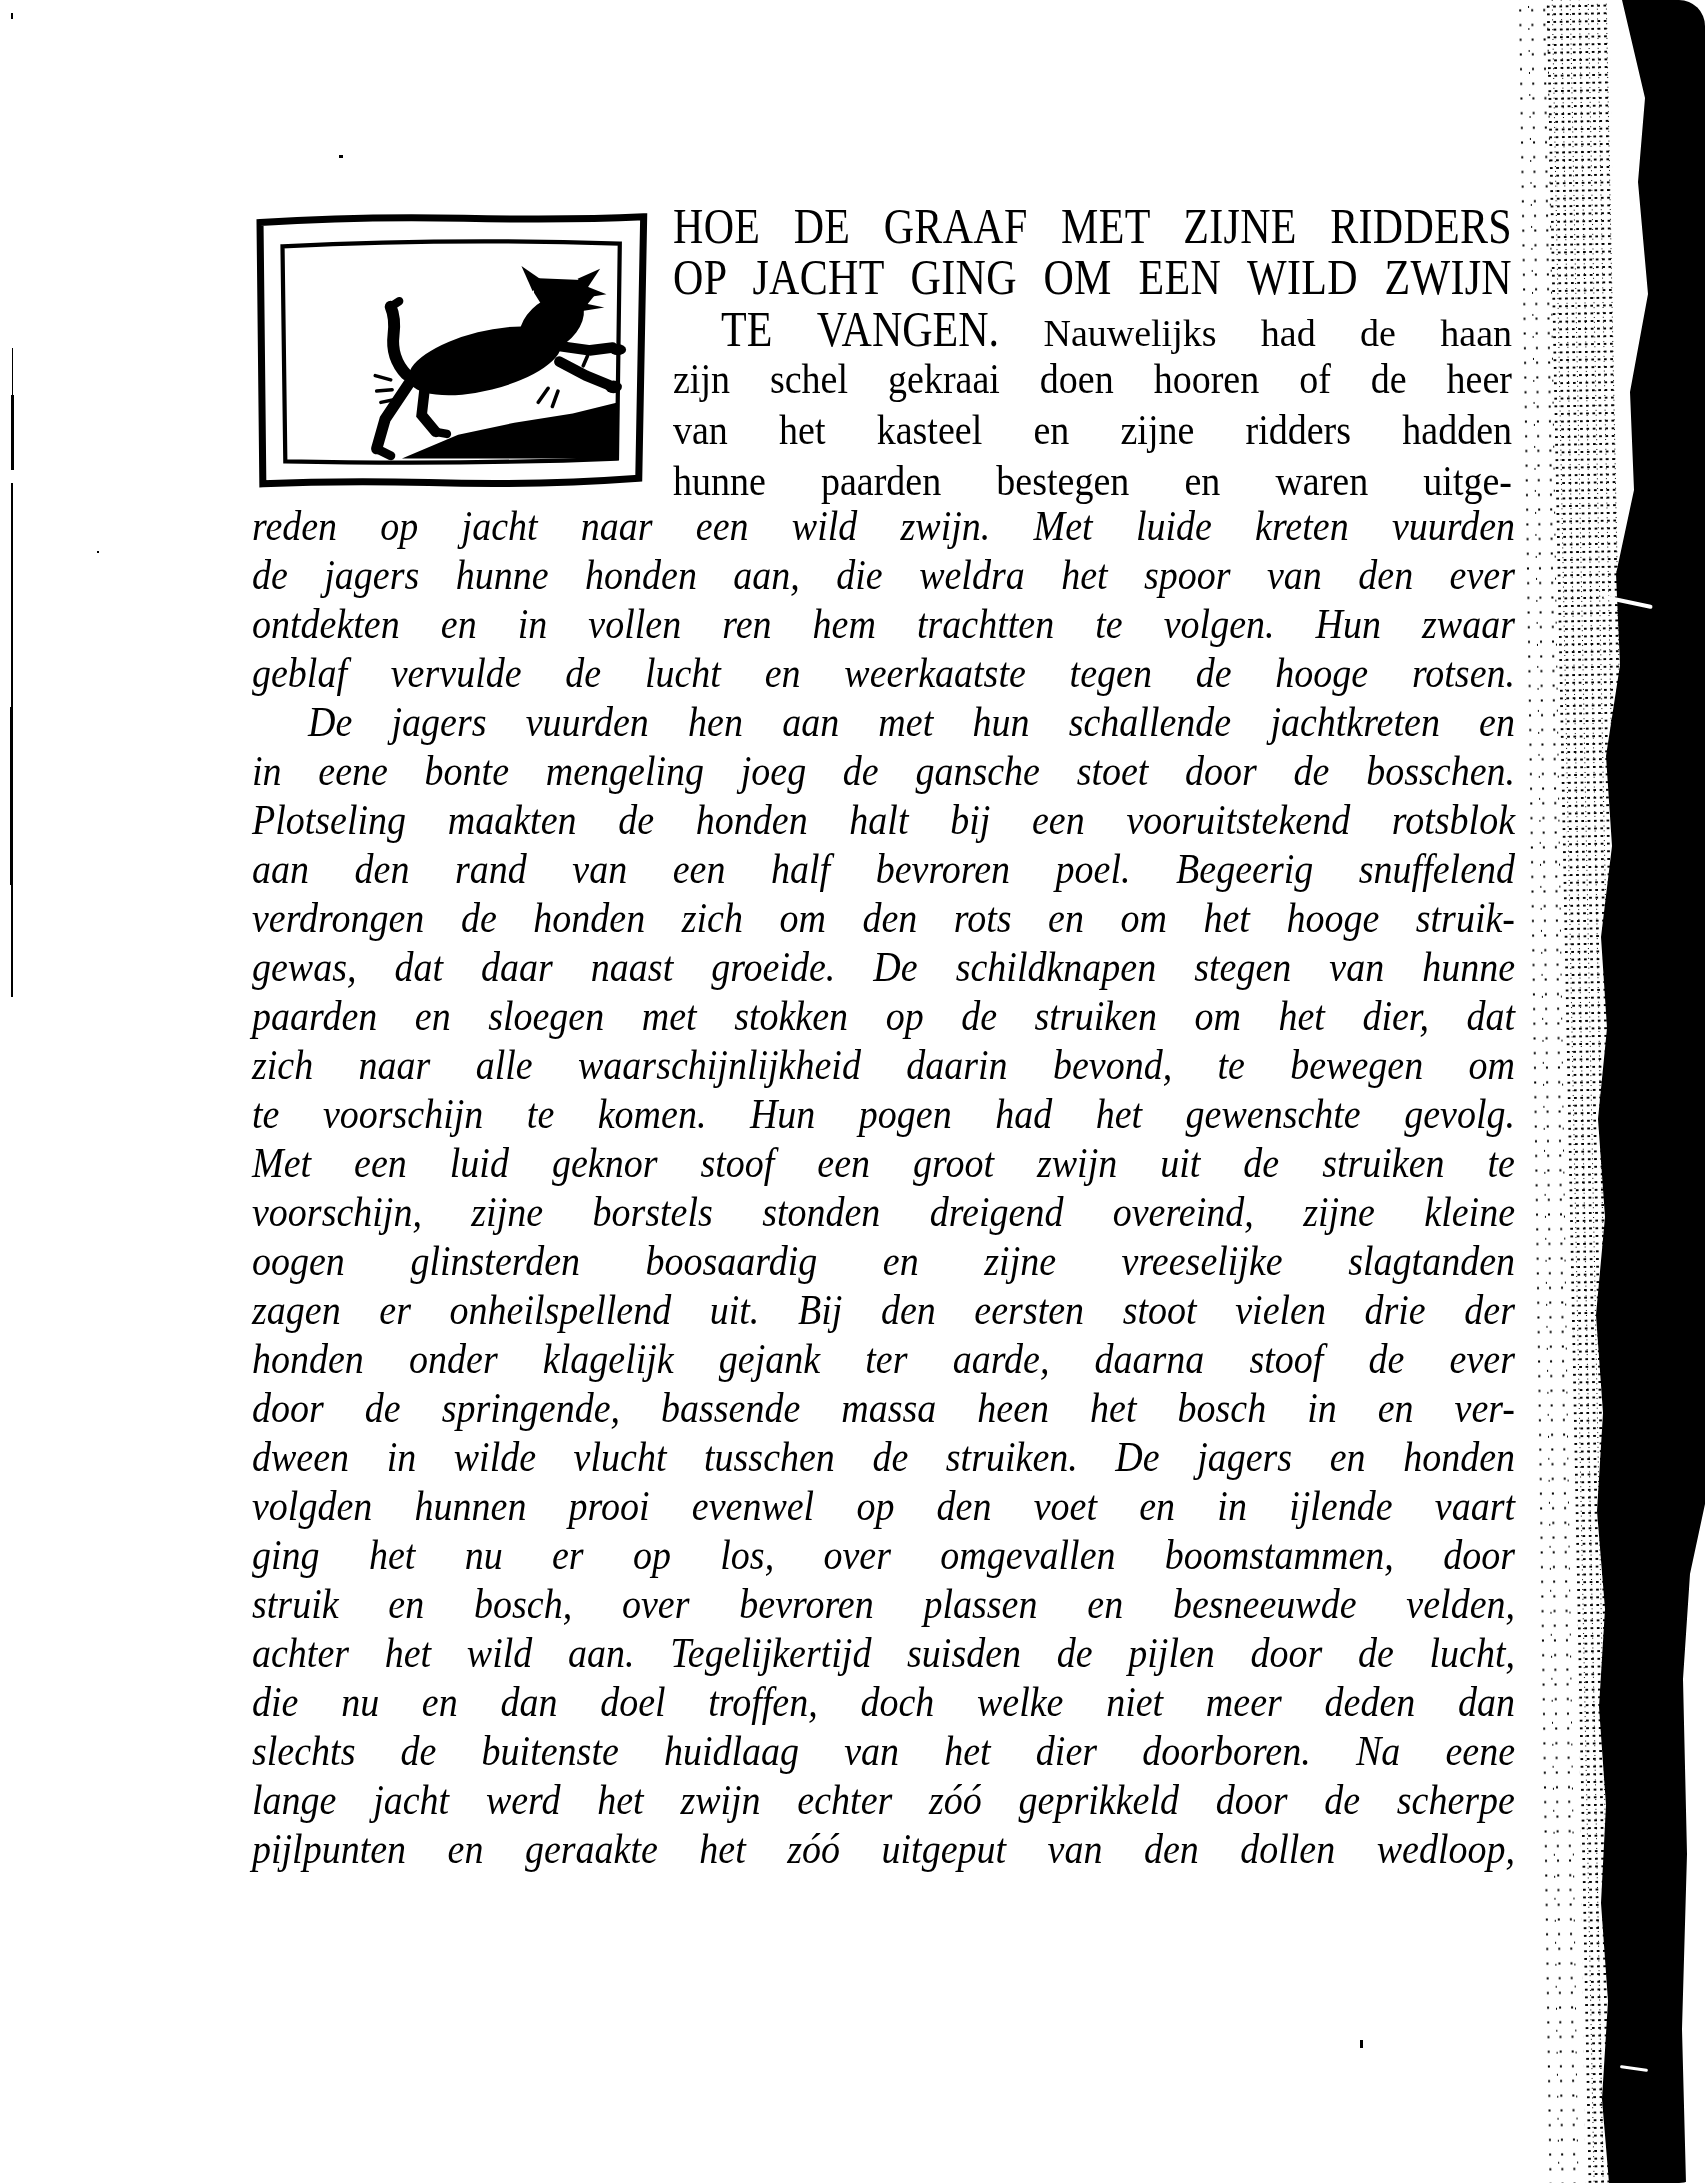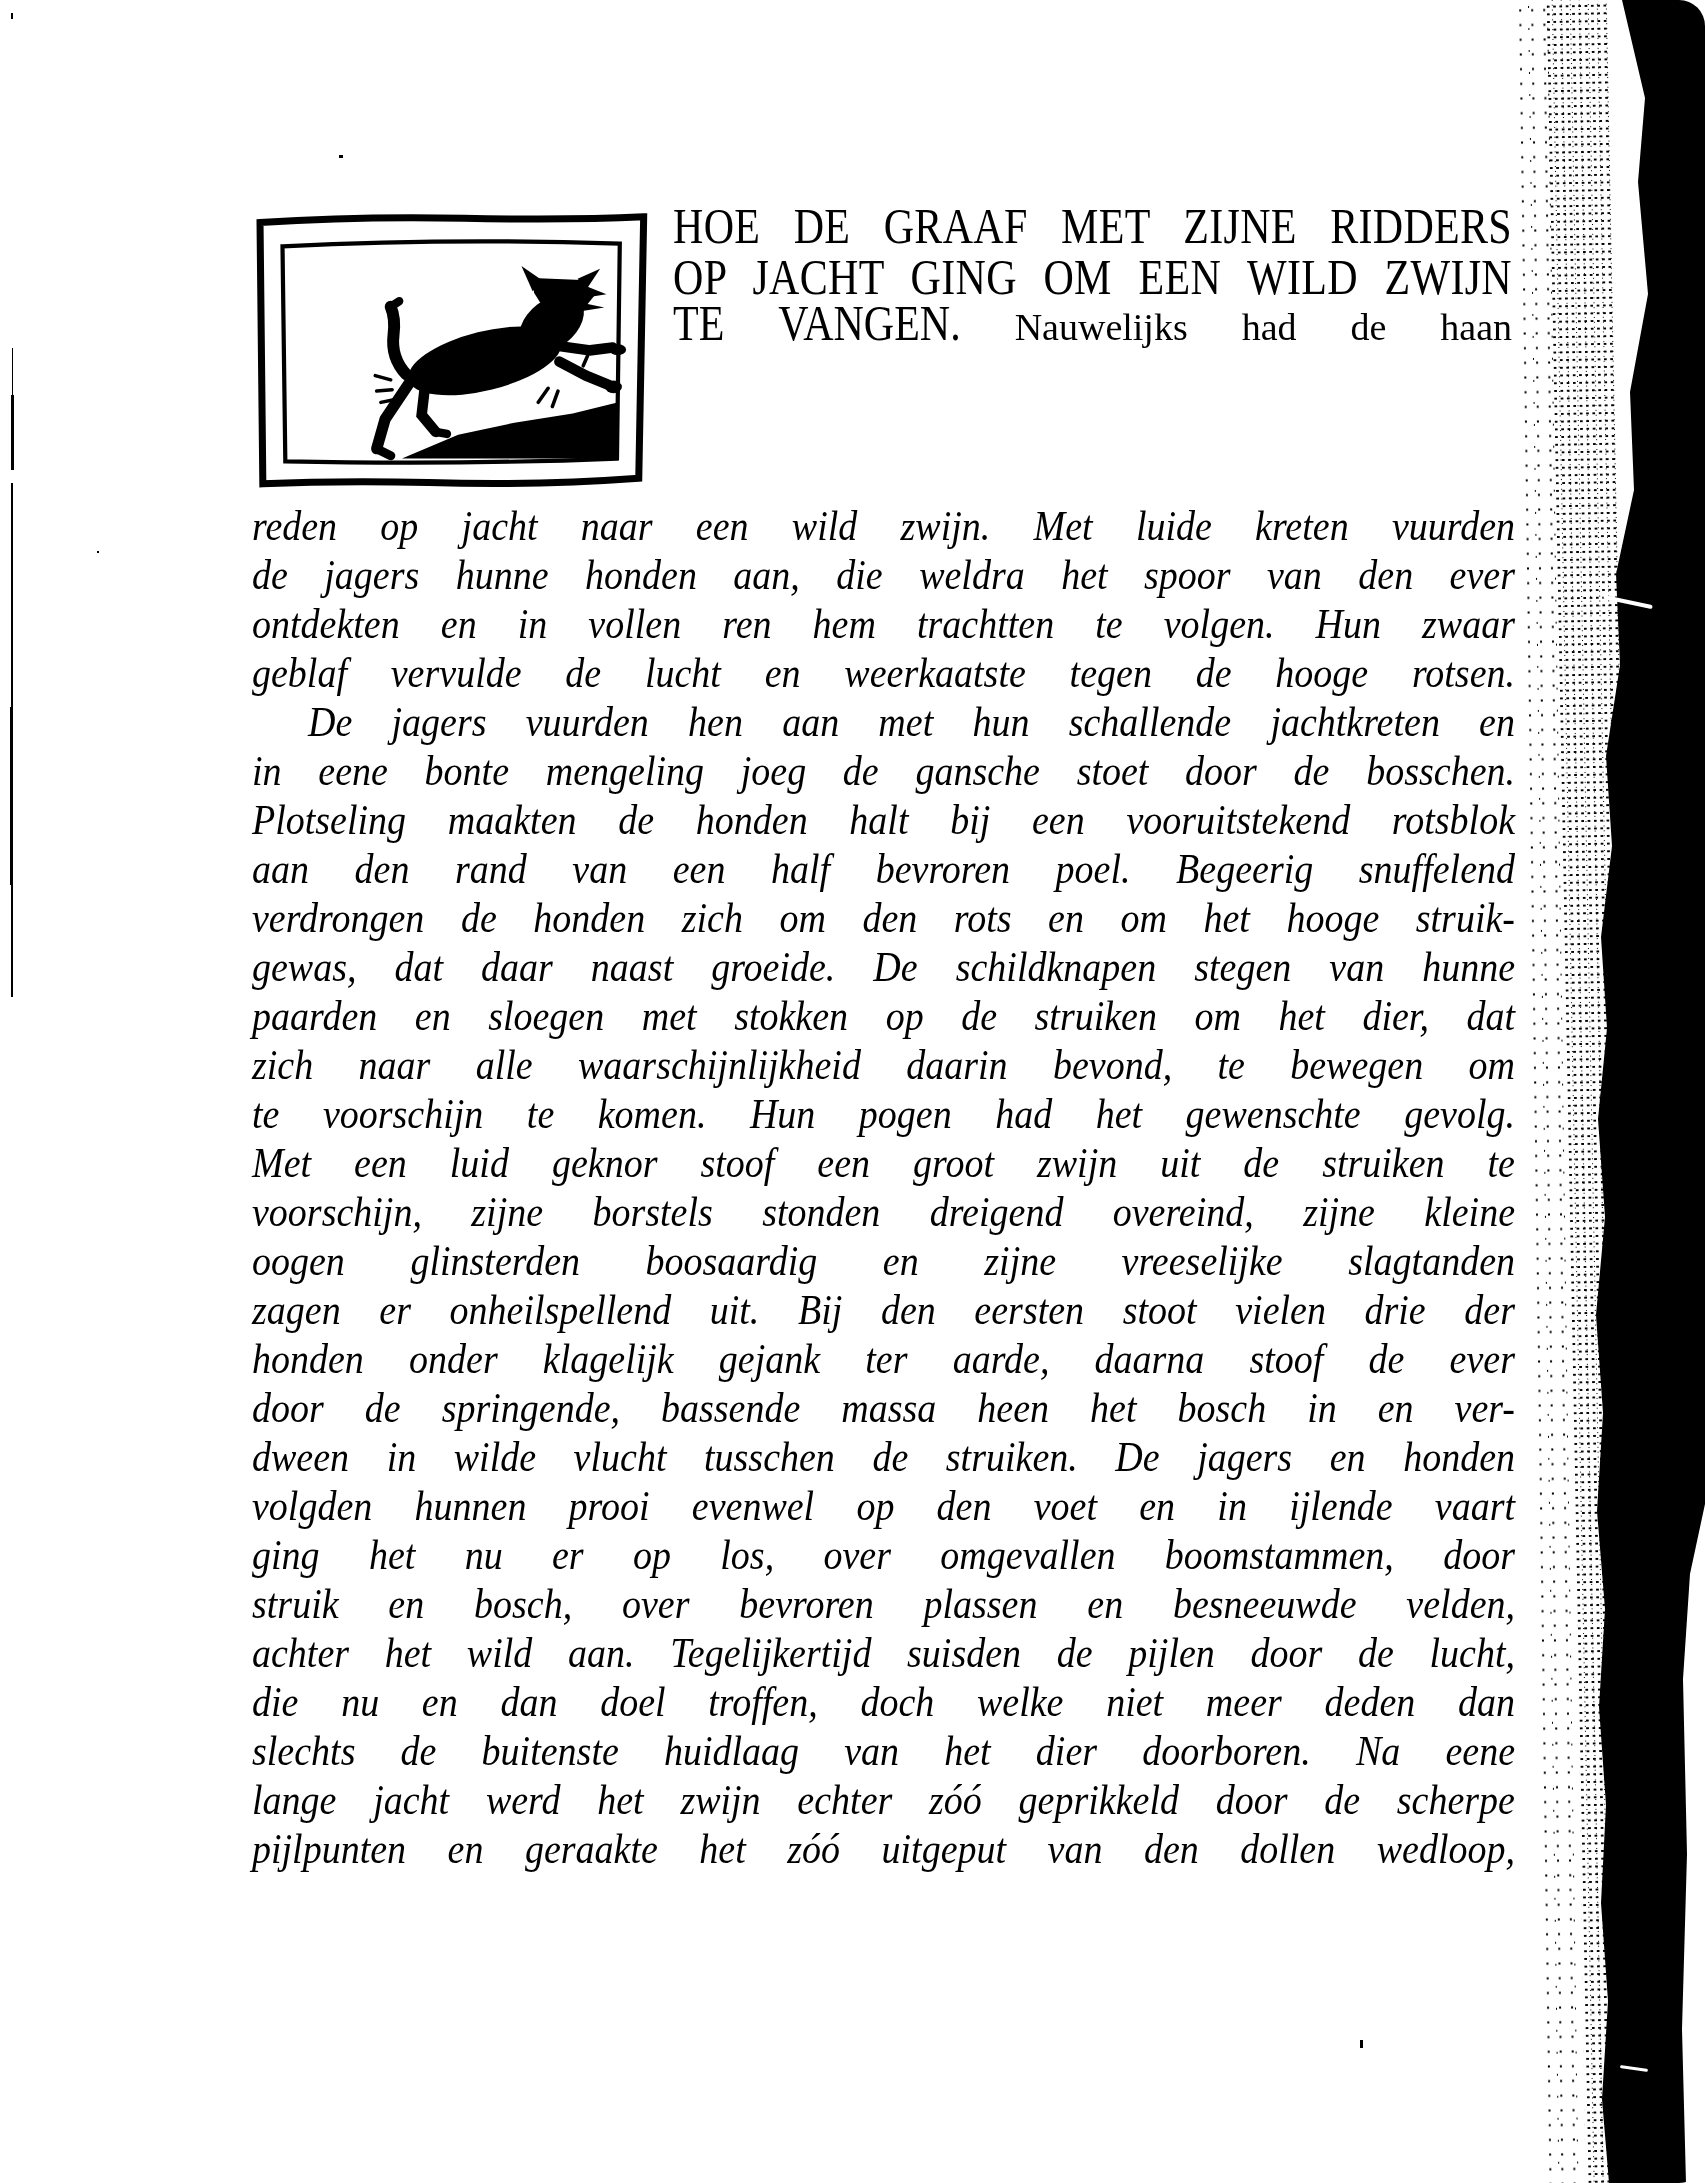--- a/index.html
+++ b/index.html
@@ -72,21 +72,21 @@
     text-align-last:justify;
     -moz-text-align-last:justify;
   }
   .caps-line{
     height:51px;line-height:51px;
     font-size:42px;letter-spacing:0.3px;
     transform:scaleY(1.22);
     white-space:nowrap;
   }
   .mixed-line{
-    height:51px;line-height:47px;font-size:38px;
+    height:51px;line-height:59px;font-size:38px;margin-left:48px;
   }
   .tok-caps{
     display:inline-block;font-size:42px;
     transform:scaleY(1.22);transform-origin:50% 76%;
   }
   .headline-col .wrapped-lines .line,
   .body-col .line{
     height:51px;line-height:51px;font-size:38px;
     transform:scaleY(1.1);
   }
@@ -155,20 +155,25 @@
   </div>
 
   <div class="headline-col">
     <div class="line caps-line">HOE DE GRAAF MET ZIJNE RIDDERS</div>
     <div class="line caps-line">OP JACHT GING OM EEN WILD ZWIJN</div>
     <div class="line mixed-line">
       <span class="tok-caps">TE</span>
       <span class="tok-caps">VANGEN.</span>
       <span>Nauwelijks had de haan</span>
     </div>
+    <div class="wrapped-lines">
+        <div class="line">zijn schel gekraai doen hooren of de heer</div>
+        <div class="line">van het kasteel en zijne ridders hadden</div>
+        <div class="line">hunne paarden bestegen en waren uitge-</div>
+      </div>
   </div>
 
   <div class="body-col">
       <div class="line">reden op jacht naar een wild zwijn. Met luide kreten vuurden</div>
       <div class="line">de jagers hunne honden aan, die weldra het spoor van den ever</div>
       <div class="line">ontdekten en in vollen ren hem trachtten te volgen. Hun zwaar</div>
       <div class="line">geblaf vervulde de lucht en weerkaatste tegen de hooge rotsen.</div>
       <div class="line indent">De jagers vuurden hen aan met hun schallende jachtkreten en</div>
       <div class="line">in eene bonte mengeling joeg de gansche stoet door de bosschen.</div>
       <div class="line">Plotseling maakten de honden halt bij een vooruitstekend rotsblok</div>

